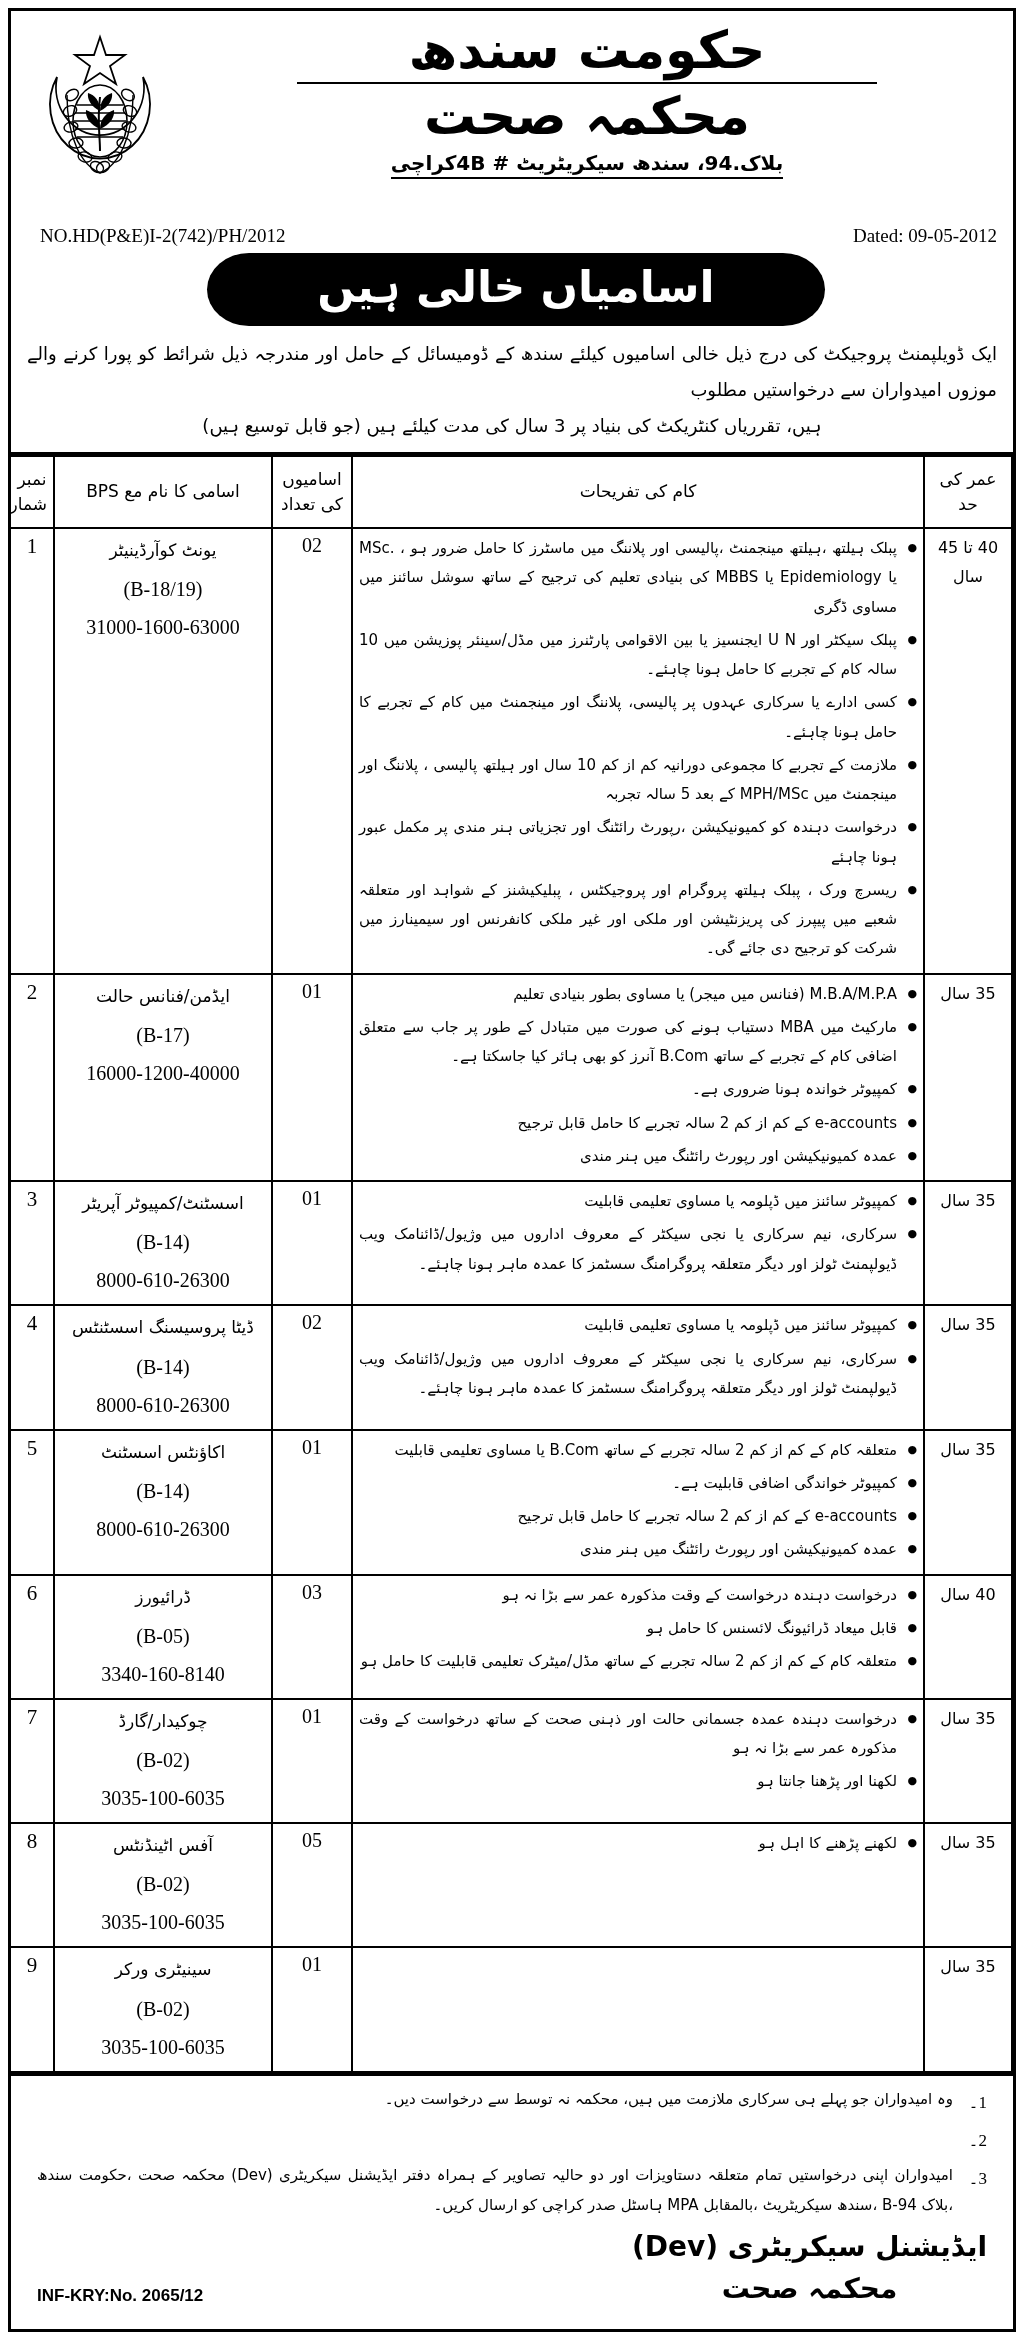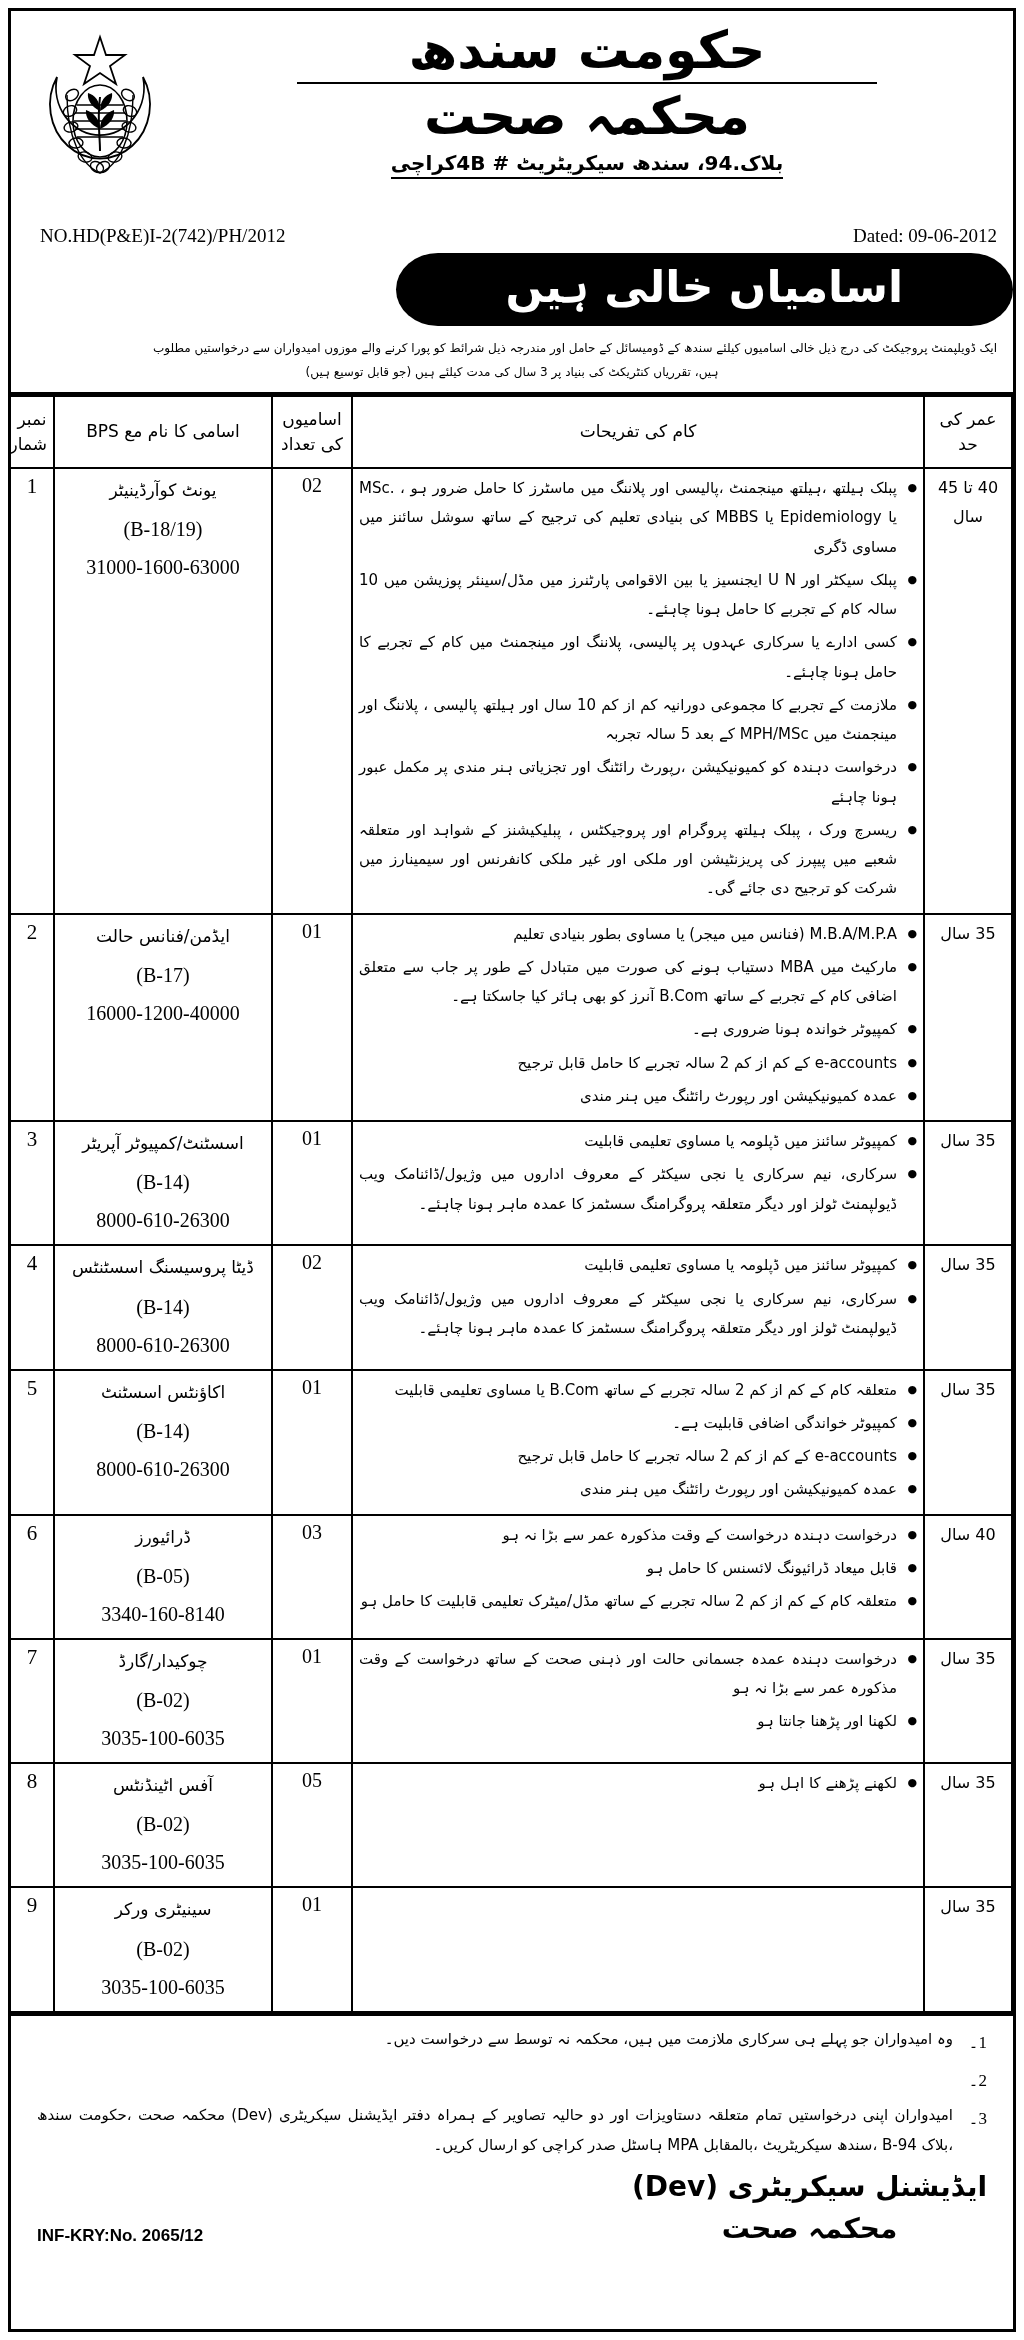--- a/index.html
+++ b/index.html
@@ -90,20 +90,21 @@
     justify-content: space-between;
     direction: ltr;
     font-family: "Liberation Serif", serif;
     font-size: 19px;
     padding: 2px 16px 0 29px;
     box-sizing: border-box;
   }
 
   
   .banner-wrap {
+    text-align: center;
     margin-top: 6px;
     margin-bottom: 6px;
     margin-left: 8px;
   }
   .banner {
     display: inline-block;
     background: #000;
     color: #fff;
     border-radius: 46px / 40px;
     padding: 6px 110px 12px 110px;
@@ -113,21 +114,21 @@
     line-height: 1.25;
     direction: rtl;
     letter-spacing: 1px;
   }
 
   
   .intro {
     direction: rtl;
     text-align: justify;
     font-family: "DejaVu Sans", sans-serif;
-    font-size: 12px;
+    font-size: 18px;
     line-height: 2.0;
     padding: 4px 16px 8px 16px;
     border-bottom: 3px solid #000;
   }
   .intro .l2 { text-align: center; display:block; }
 
   
   table.vac {
     width: 100%;
     border-collapse: collapse;
@@ -322,21 +323,21 @@
         <div class="rule"></div>
         <div class="gov-line2">محکمہ صحت</div>
         <div class="addr-wrap">
           <span class="gov-address">بلاک.94، سندھ سیکریٹریٹ # 4Bکراچی</span>
         </div>
       </div>
     </div>
 
     <div class="refline">
       <span>NO.HD(P&amp;E)I-2(742)/PH/2012</span>
-      <span>Dated: 09-06-2012</span>
+      <span>Dated: 09-05-2012</span>
     </div>
 
     <div class="banner-wrap">
       <div class="banner">اسامیاں خالی ہیں</div>
     </div>
 
     <div class="intro">
       <span>ایک ڈویلپمنٹ پروجیکٹ کی درج ذیل خالی اسامیوں کیلئے سندھ کے ڈومیسائل کے حامل اور مندرجہ ذیل شرائط کو پورا کرنے والے موزوں امیدواران سے درخواستیں مطلوب</span>
       <span class="l2">ہیں، تقرریاں کنٹریکٹ کی بنیاد پر 3 سال کی مدت کیلئے ہیں (جو قابل توسیع ہیں)</span>
     </div>

